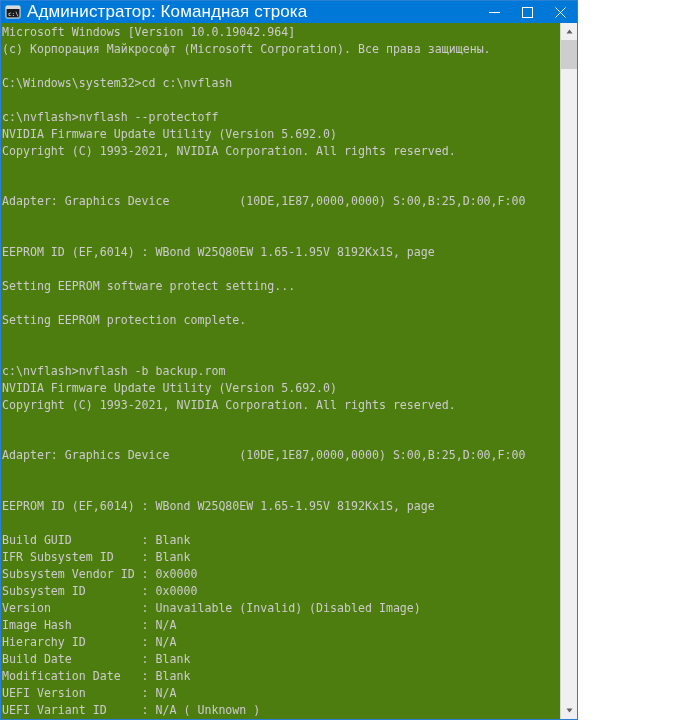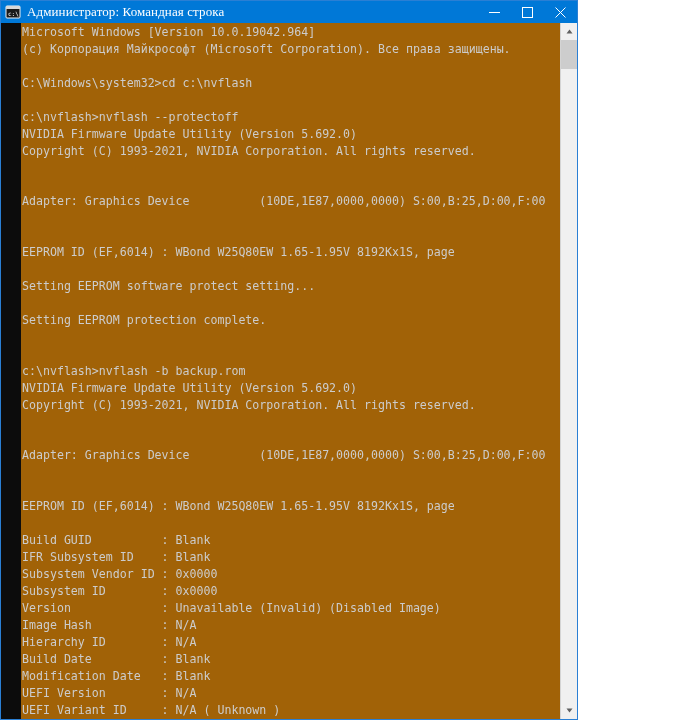--- a/index.html
+++ b/index.html
@@ -39,22 +39,22 @@
   #title-icon {
     width: 16px;
     height: 16px;
     margin-left: 4px;
     margin-right: 6px;
     flex: 0 0 auto;
     display: block;
   }
   #title-text {
     color: #ffffff;
-    font-family: Liberation Serif, serif;
-    font-size: 13px;
+    font-family: Liberation Sans, sans-serif;
+    font-size: 17px;
     line-height: 22px;
     white-space: nowrap;
     letter-spacing: 0.1px;
   }
   #window-controls {
     position: absolute;
     right: 0;
     top: 0;
     height: 22px;
     display: flex;
@@ -68,23 +68,22 @@
   }
   .wc-btn svg { display: block; }
 
   
   #console-area {
     position: absolute;
     left: 0;
     top: 22px;
     right: 0;
     bottom: 0;
-    background: #a16207;
+    background: #4d7c0f;
     overflow: hidden;
-    margin-left: 20px;
   }
   #console-text {
     position: absolute;
     left: 1px;
     top: 1px;
     right: 18px;
     bottom: 0;
     color: #cccccc;
     font-family: "DejaVu Sans Mono", "Liberation Mono", monospace;
     font-size: 11.6px;

